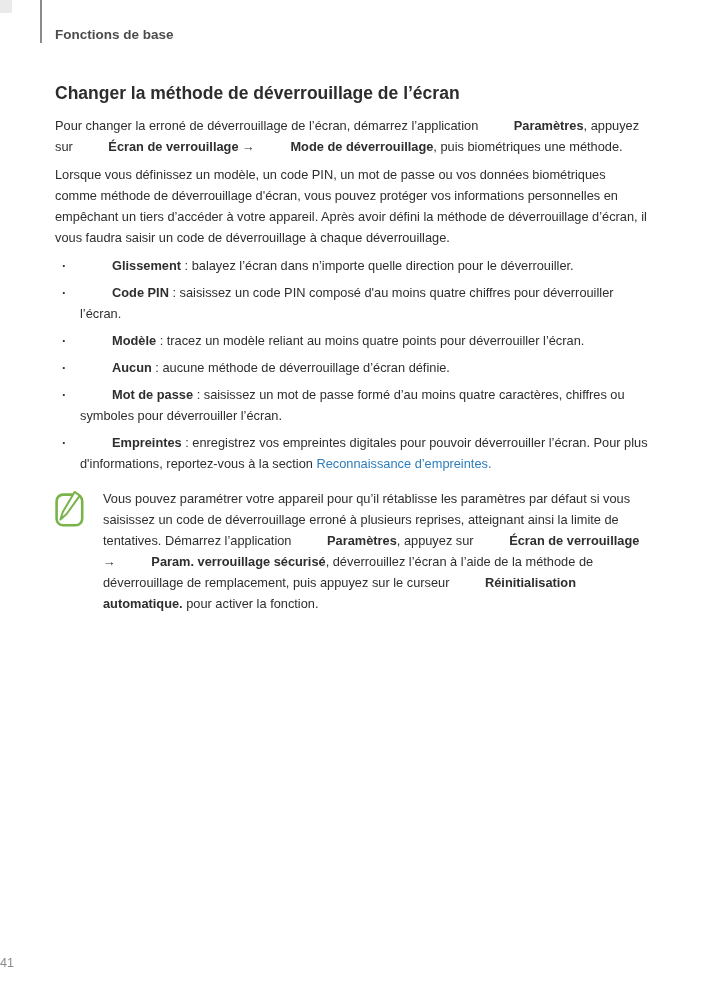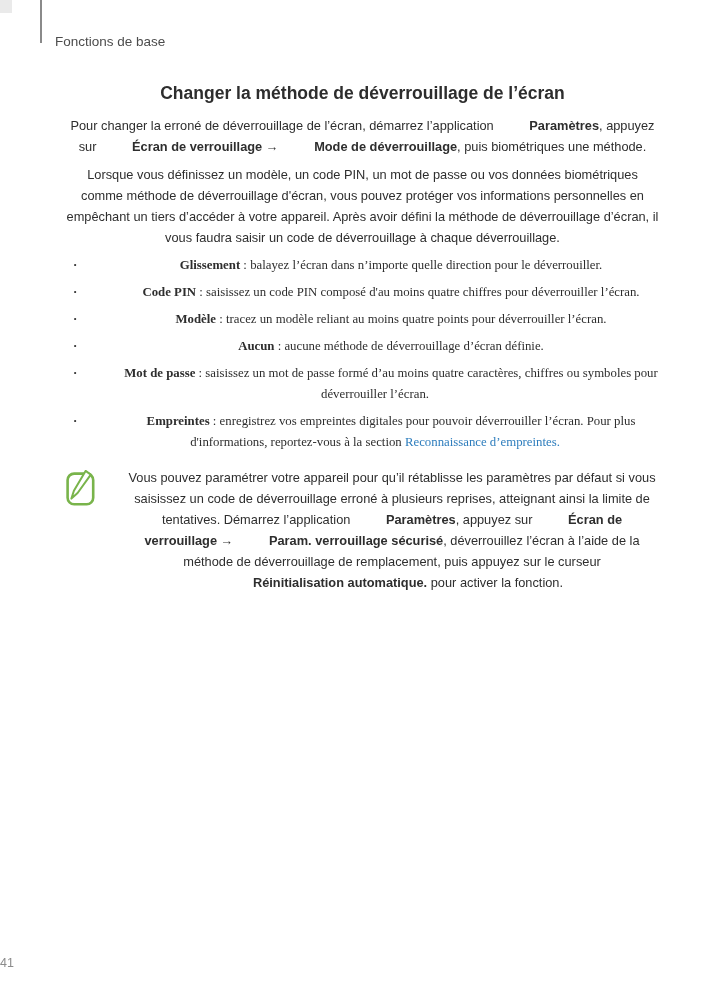--- a/index.html
+++ b/index.html
@@ -16,58 +16,57 @@
     position:absolute; left:0; top:0;
     width:12px; height:13px;
     background:var(--corner_grey, #eaeaea);
   }
   .header-rule {
     position:absolute; left:40px; top:0;
     width:1.5px; height:43px;
     background:var(--rule_grey, #8a8a8a);
   }
   .header-label {
-    position:absolute; left:55px; top:34px;
+    position:absolute; left:55px; top:27px;
     font-size:13.5px; line-height:16px;
     color:var(--header_grey, #4c4c4c);
+    font-weight:bold;
   }
   .main {
-    position:absolute; left:66px; top:83px;
+    position:absolute; left:55px; top:83px;
     width:593px;
-    text-align:center;
   }
   .doc-title {
     font-size:17.5px; font-weight:bold;
     color:#2d2d2d;
     line-height:20px;
     margin:0 0 12px 0;
   }
   .para {
     font-size:12.8px; line-height:21px;
     margin:0 0 7px 0;
     color:var(--text_dark, #2e2e2e);
   }
-  .bullets { list-style:none; margin:0; padding:0;font-family:Liberation Serif, serif; }
+  .bullets { list-style:none; margin:0; padding:0; }
   .bullets li {
     position:relative;
     padding-left:25px;
     font-size:12.8px; line-height:21px;
     margin-bottom:6px;
   }
   .bullets li::before {
     content:"\00b7";
     position:absolute; left:7px; top:0;
     font-weight:bold;
     color:var(--text_dark, #2e2e2e);
   }
   .note {
     display:flex;
     margin-top:14px;
     align-items:flex-start;
-    gap:11px;
   }
   .note-icon-wrap {
     flex:0 0 auto;
     width:29px; height:36px;
     margin-top:3px;
     color:var(--note_green, #79b44b);
   }
   .note-text {
     margin-left:19px;
     width:546px;

